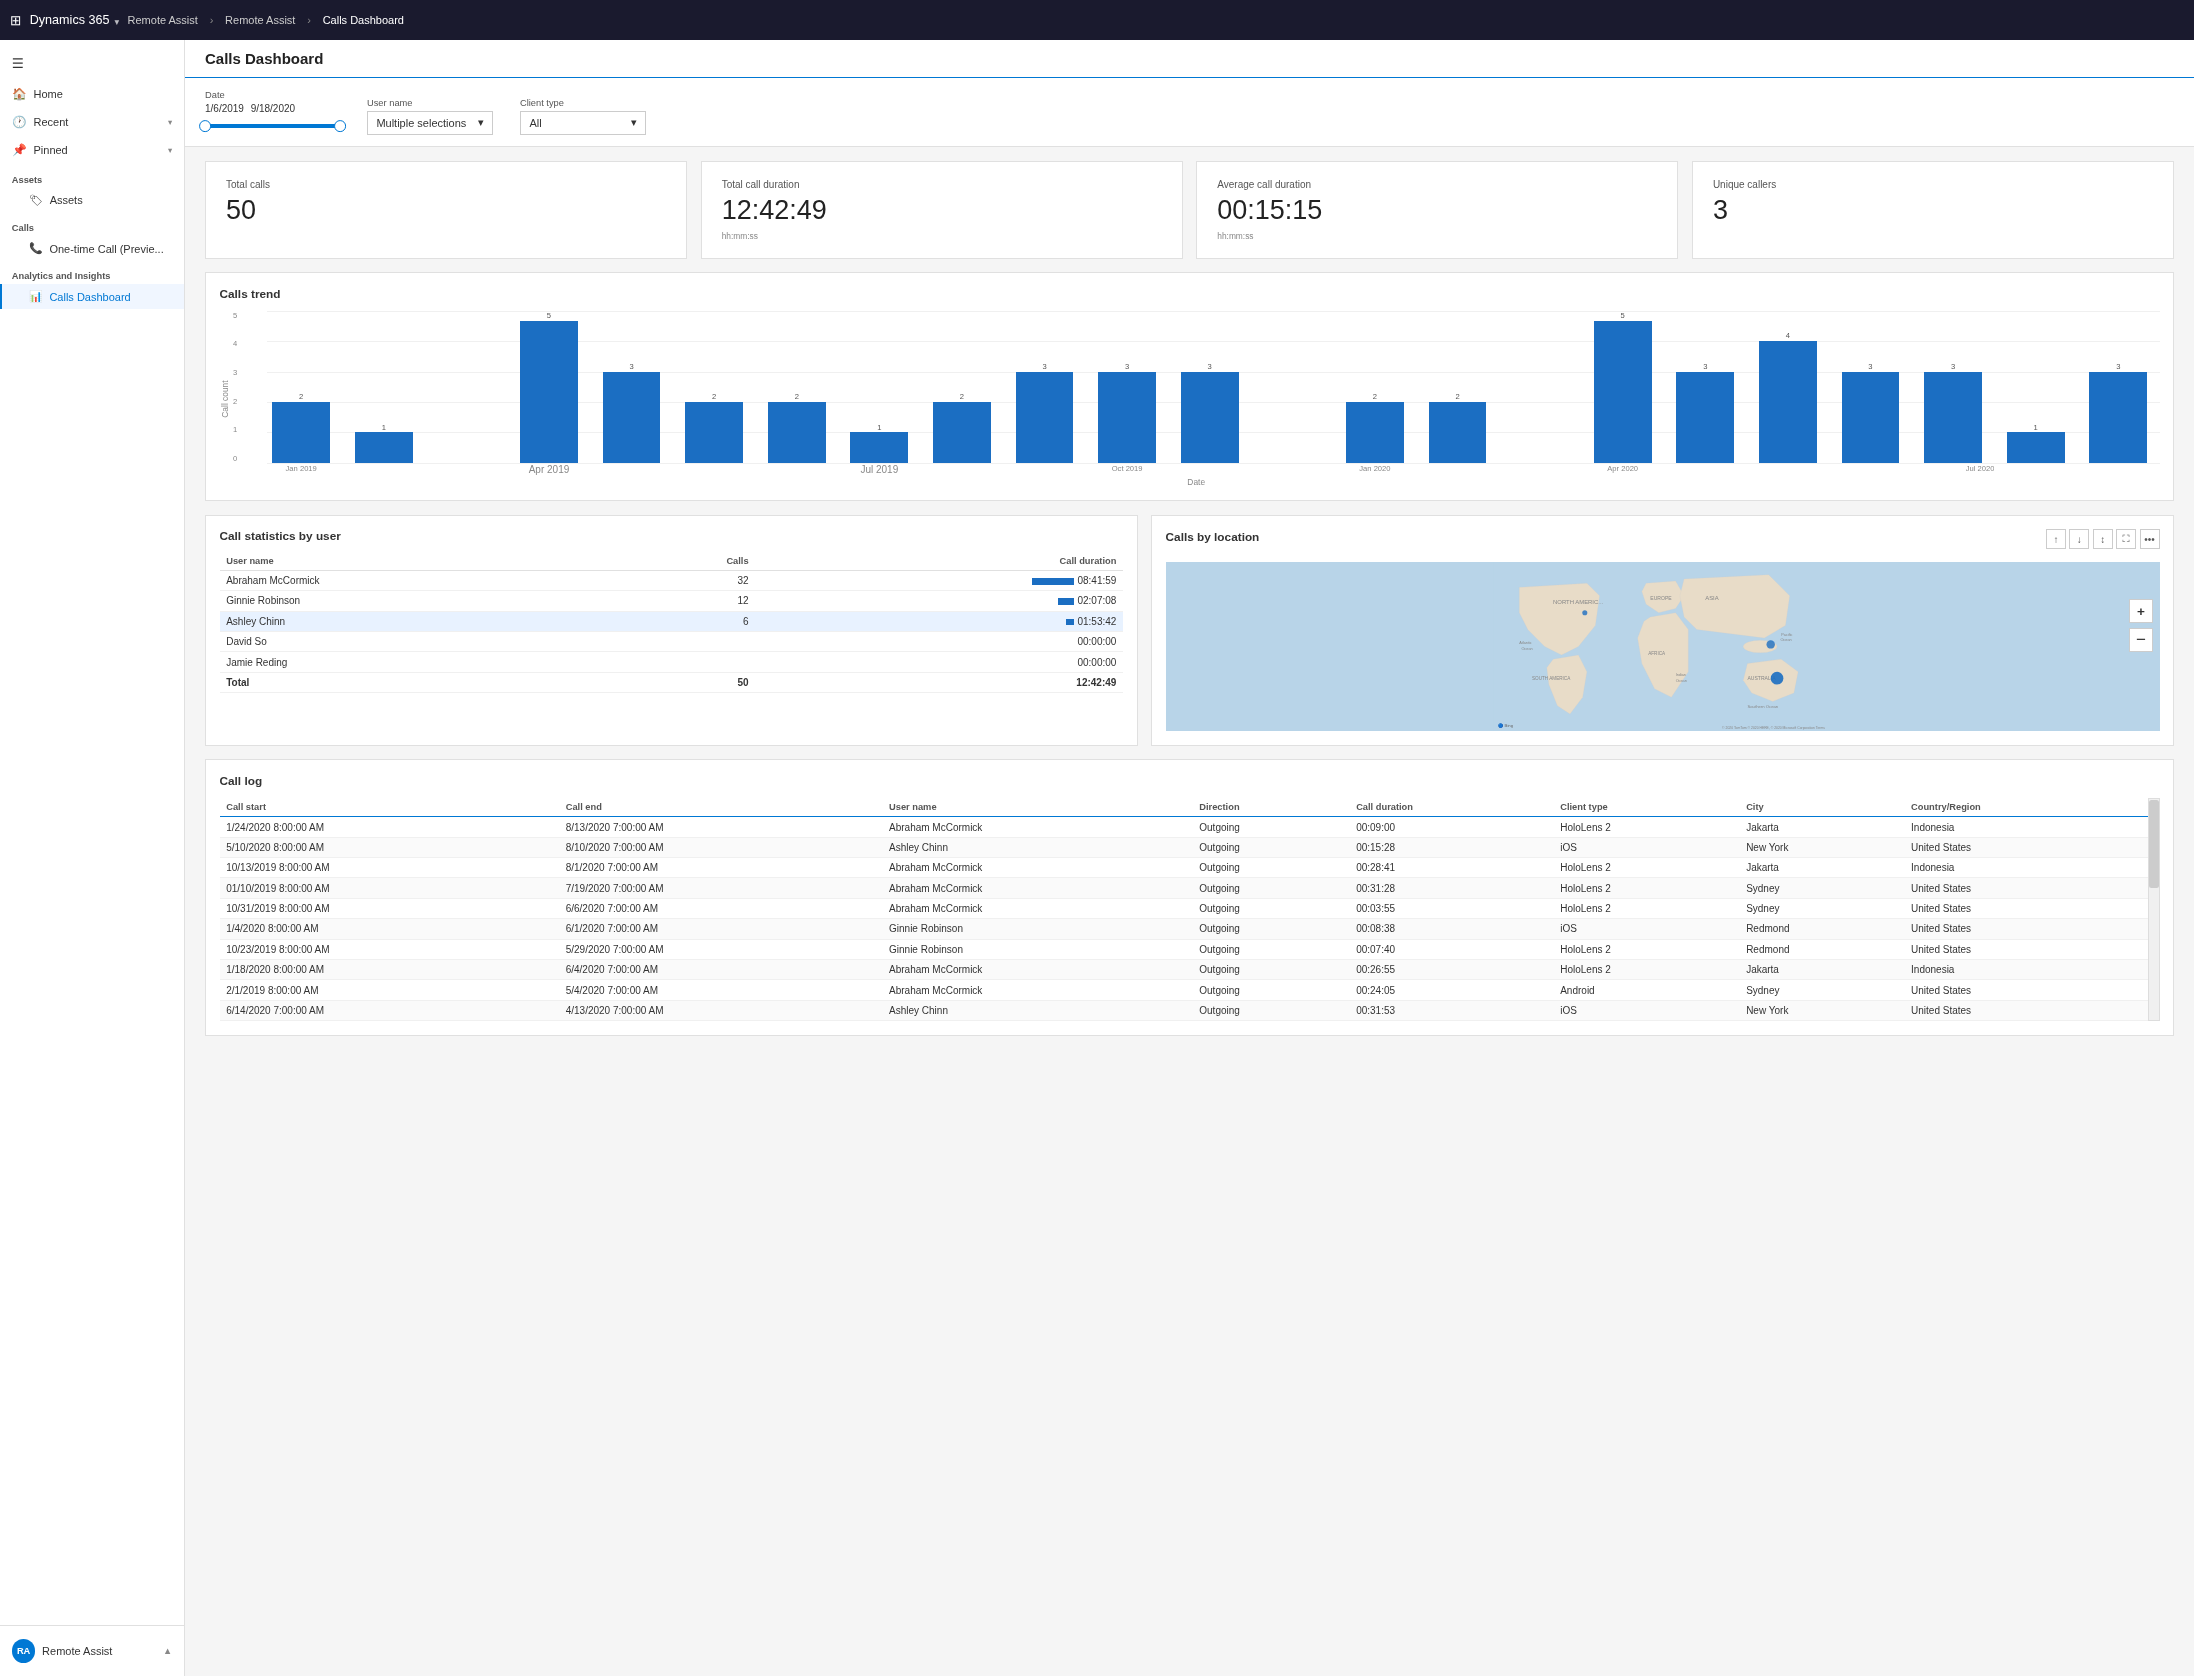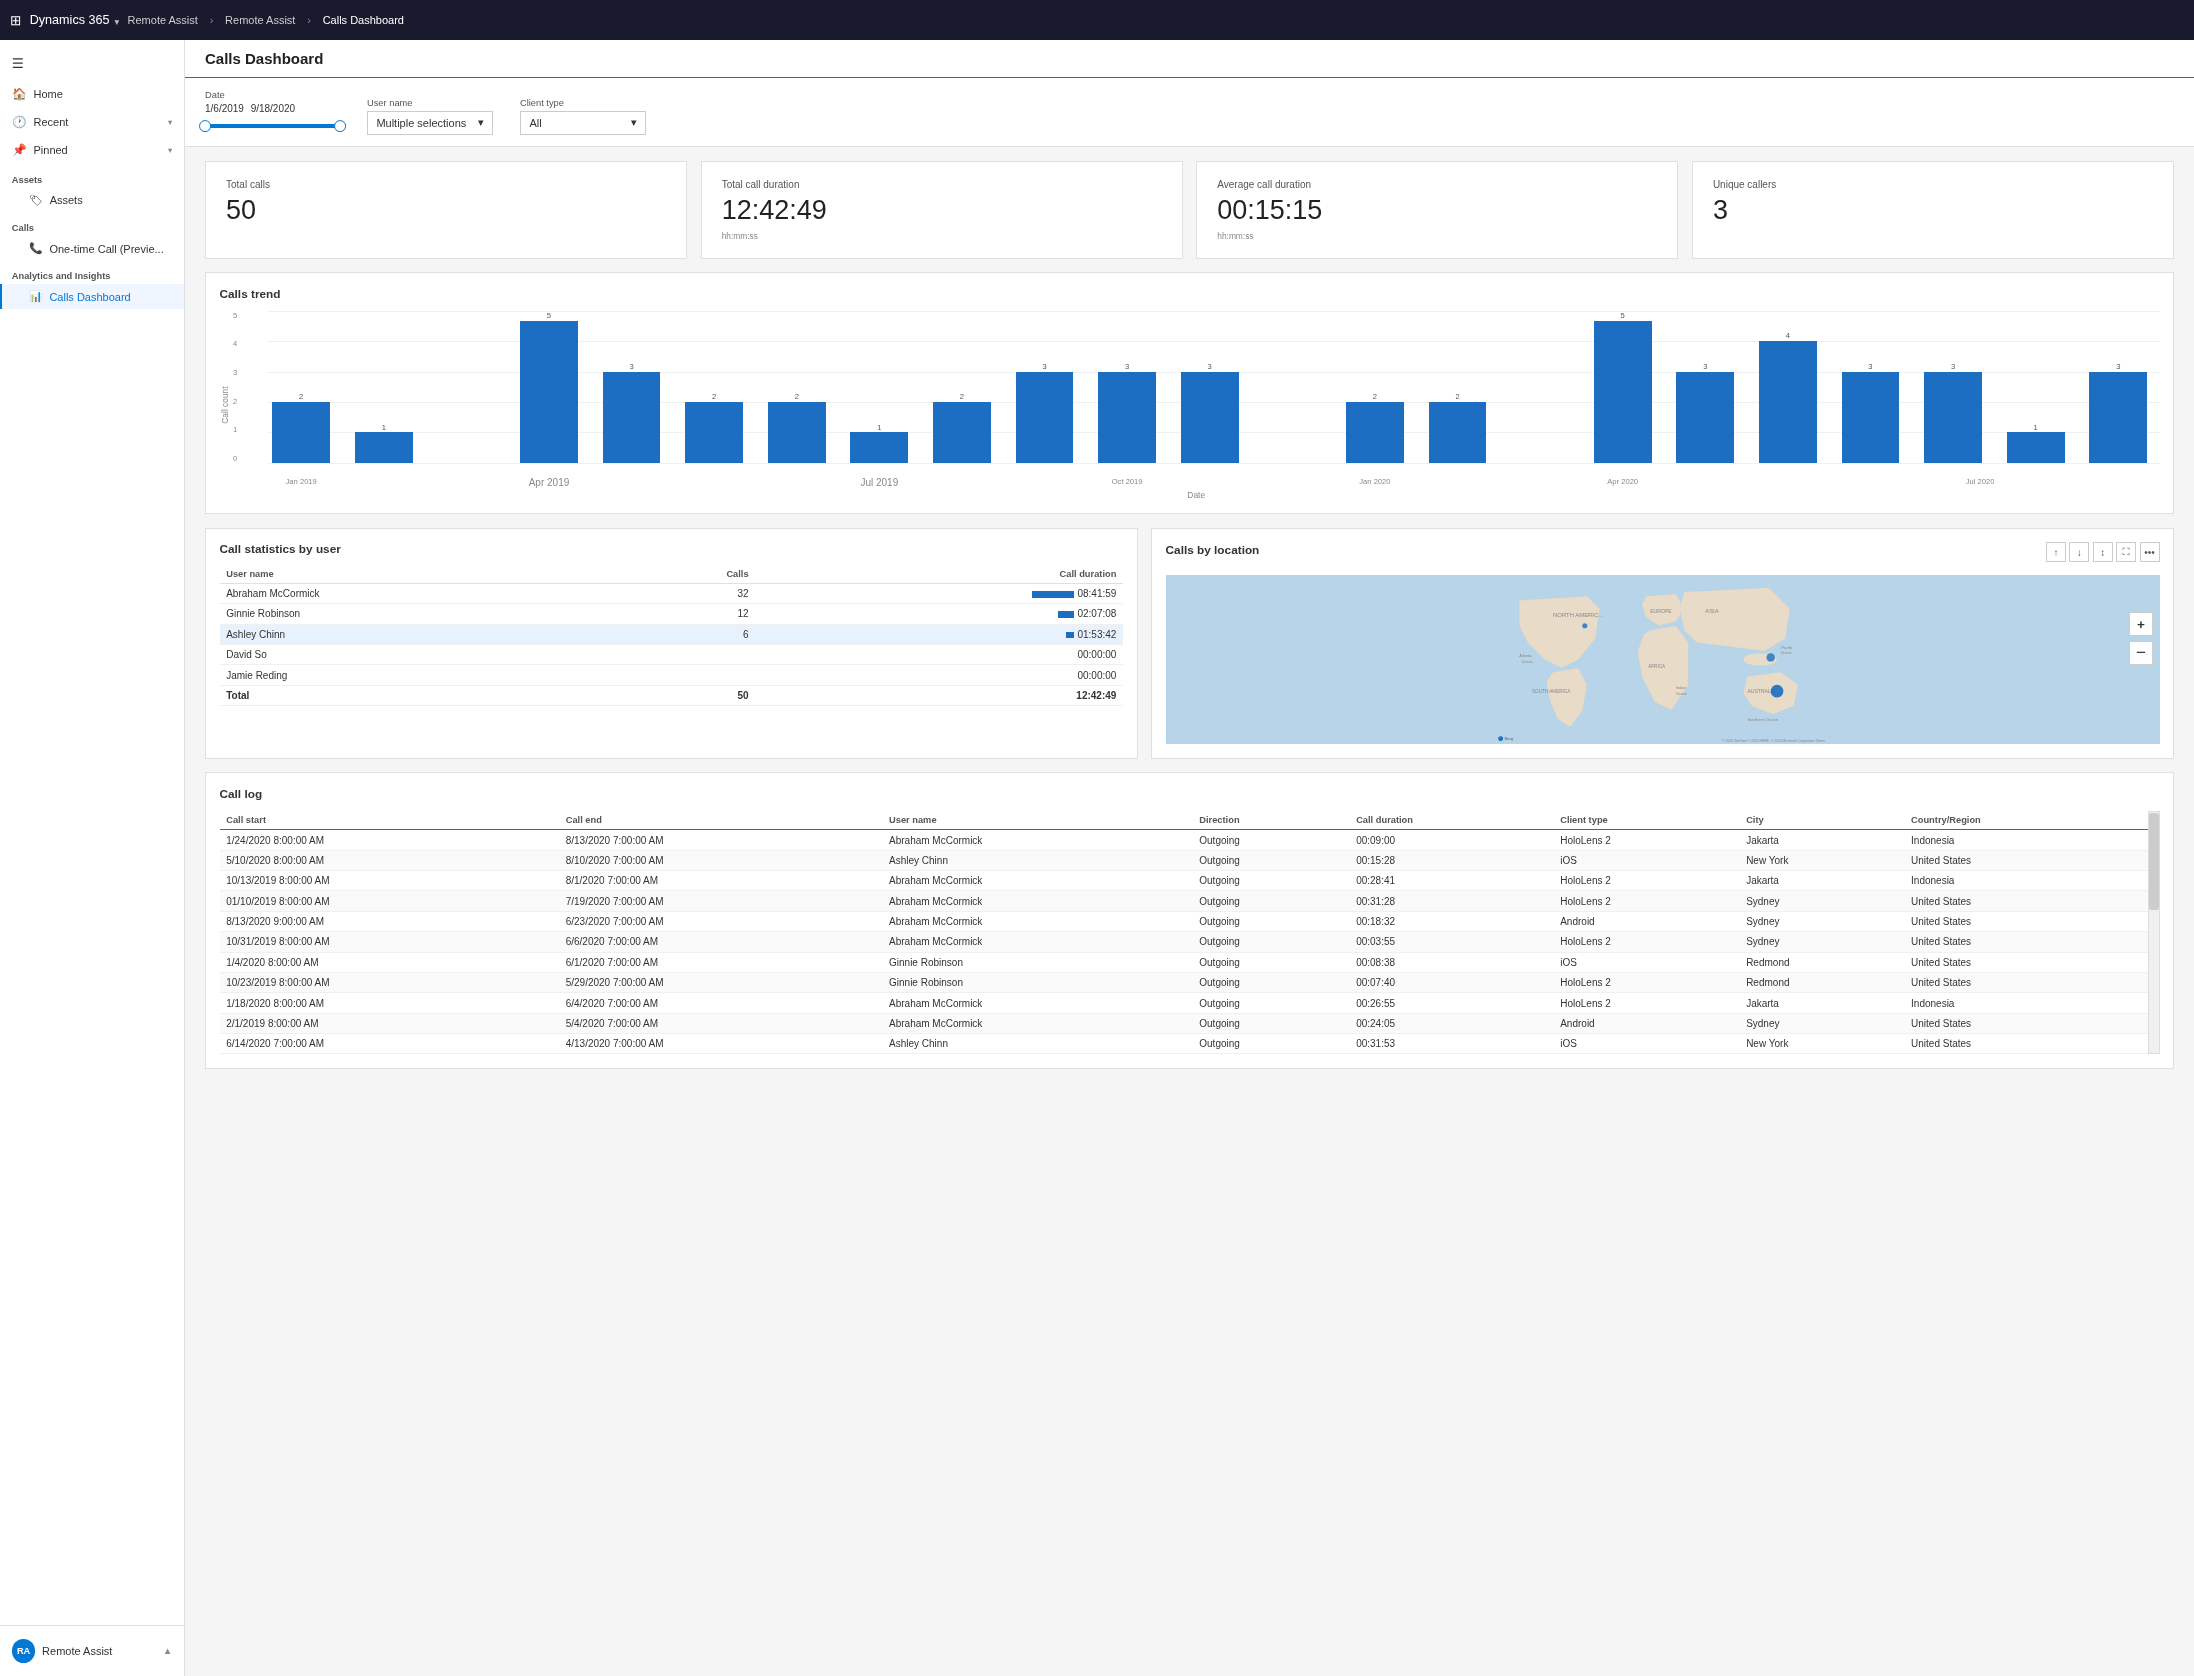--- a/index.html
+++ b/index.html
@@ -587,21 +587,21 @@
                   <div style="font-size: 7.6px; color: rgb(85, 85, 85); margin-bottom: 0.8px;">1</div>
                   <div style="background: rgb(27, 110, 194); width: 70%; height: 20%; min-height: 3.4px;"></div>
                 </div>
                 <div style="flex: 1 1 0%; display: flex; flex-direction: column; align-items: center; justify-content: flex-end; height: 100%;">
                   <div style="font-size: 7.6px; color: rgb(85, 85, 85); margin-bottom: 0.8px;">3</div>
                   <div style="background: rgb(27, 110, 194); width: 70%; height: 60%; min-height: 3.4px;"></div>
                 </div>
               </div>
           </div>
 
-          <div id="x-axis-labels" style="display:flex; margin-left:27px; margin-top:14px;">
+          <div id="x-axis-labels" style="display:flex; margin-left:27px; margin-top:1px;">
           <div style="flex: 1 1 0%; font-size: 7.6px; color: rgb(136, 136, 136); text-align: center; overflow: hidden;">Jan 2019</div>
               <div style="flex: 1 1 0%; font-size: 7.6px; color: rgb(136, 136, 136); text-align: center; overflow: hidden;"></div>
               <div style="flex: 1 1 0%; font-size: 7.6px; color: rgb(136, 136, 136); text-align: center; overflow: hidden;"></div>
               <div style="flex: 1 1 0%; font-size: 10px; color: rgb(136, 136, 136); text-align: center; overflow: hidden;">Apr 2019</div>
               <div style="flex: 1 1 0%; font-size: 7.6px; color: rgb(136, 136, 136); text-align: center; overflow: hidden;"></div>
               <div style="flex: 1 1 0%; font-size: 7.6px; color: rgb(136, 136, 136); text-align: center; overflow: hidden;"></div>
               <div style="flex: 1 1 0%; font-size: 7.6px; color: rgb(136, 136, 136); text-align: center; overflow: hidden;"></div>
               <div style="flex: 1 1 0%; font-size: 10px; color: rgb(136, 136, 136); text-align: center; overflow: hidden;">Jul 2019</div>
               <div style="flex: 1 1 0%; font-size: 7.6px; color: rgb(136, 136, 136); text-align: center; overflow: hidden;"></div>
               <div style="flex: 1 1 0%; font-size: 7.6px; color: rgb(136, 136, 136); text-align: center; overflow: hidden;"></div>
@@ -787,31 +787,20 @@
                 <td>7/19/2020 7:00:00 AM</td>
                 <td>Abraham McCormick</td>
                 <td>Outgoing</td>
                 <td>00:31:28</td>
                 <td>HoloLens 2</td>
                 <td>Sydney</td>
                 <td>United States</td>
                 <td></td>
               </tr>
               <tr>
-                <td>8/13/2020 9:00:00 AM</td>
-                <td>6/23/2020 7:00:00 AM</td>
-                <td>Abraham McCormick</td>
-                <td>Outgoing</td>
-                <td>00:18:32</td>
-                <td>Android</td>
-                <td>Sydney</td>
-                <td>United States</td>
-                <td></td>
-              </tr>
-              <tr>
                 <td>10/31/2019 8:00:00 AM</td>
                 <td>6/6/2020 7:00:00 AM</td>
                 <td>Abraham McCormick</td>
                 <td>Outgoing</td>
                 <td>00:03:55</td>
                 <td>HoloLens 2</td>
                 <td>Sydney</td>
                 <td>United States</td>
                 <td></td>
               </tr>

